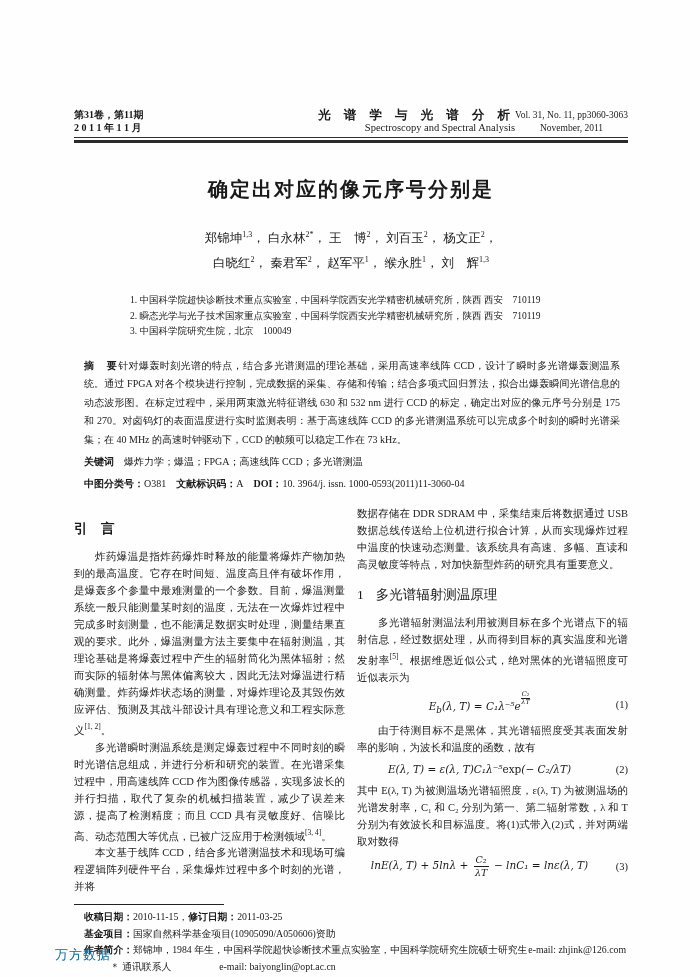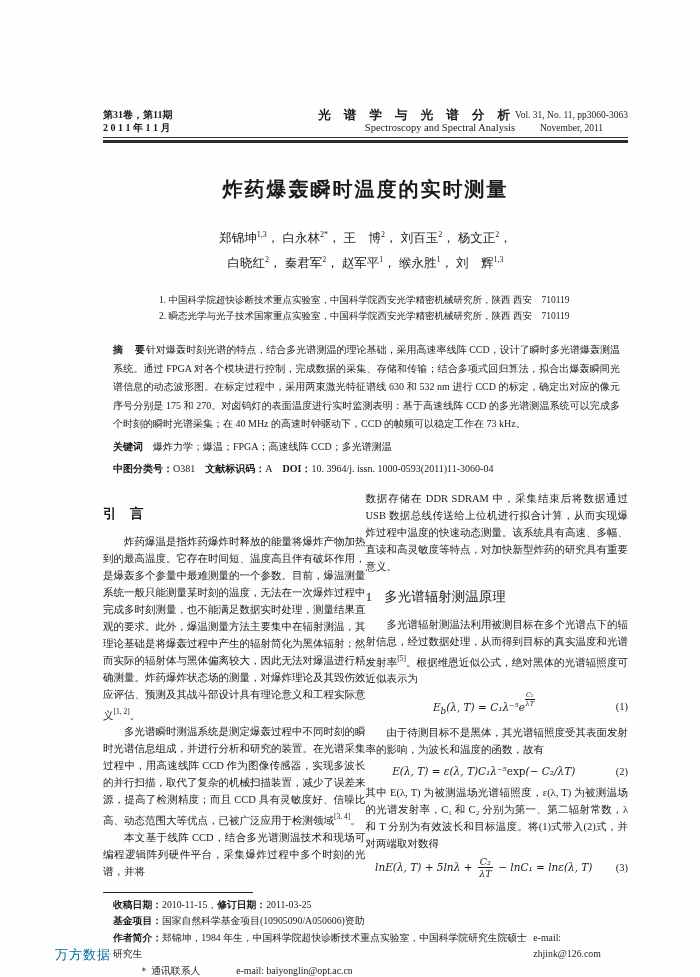--- a/index.html
+++ b/index.html
@@ -4,21 +4,21 @@
 <style>
   html,body{margin:0;padding:0;background:#ffffff;}
   .page{
     position:relative;
     width:700px;height:977px;
     background:#fefefe;
     color:#1a1a1a;
     font-family:"Liberation Serif","DejaVu Serif",serif;
     overflow:hidden;
     box-sizing:border-box;
-    padding:108px 72px 0 103px;
+    padding:108px 72px 0 74px;
   }
   
   .jheader{display:flex;align-items:flex-end;justify-content:space-between;}
   .jh-left{font-size:10px;line-height:12.5px;font-weight:bold;white-space:nowrap;}
   .jh-center{text-align:right;flex:1;}
   .jh-cn{font-size:12.5px;font-weight:bold;letter-spacing:5px;line-height:14px;}
   .jh-en{font-size:10.5px;line-height:12px;}
   .jh-right{font-size:9.5px;line-height:12.5px;text-align:center;white-space:nowrap;}
   .rule-double{margin-top:3px;height:2px;border-top:1px solid #2e2e2e;border-bottom:3px solid #2a2a2a;}
   
@@ -56,21 +56,21 @@
   .frac .num{display:block;border-bottom:0.8px solid #1a1a1a;padding:0 2px 1px 2px;}
   .frac .den{display:block;padding-top:1px;}
   
   .fnotes{margin-top:9px;font-size:9.8px;line-height:16.5px;}
   .fnrule{width:150px;border-top:1px solid #222;margin-bottom:4px;}
   .fnline{padding-left:10px;}
   .fnline b{font-weight:bold;}
   .fn3{display:flex;}
   .fn3 .fn-email{margin-left:auto;padding-right:2px;}
   .fn4{padding-left:36px;}
-  .fn4 .fn-email2{margin-left:36px;}
+  .fn4 .fn-email2{margin-left:48px;}
   
   .watermark{
     position:absolute;left:55px;top:946px;
     font-family:"Liberation Sans","DejaVu Sans",sans-serif;
     font-size:13px;color:#0369a1;letter-spacing:1px;
   }
 </style>
 </head>
 <body>
 
@@ -85,40 +85,41 @@
       <div class="jh-cn">光 谱 学 与 光 谱 分 析</div>
       <div class="jh-en">Spectroscopy and Spectral Analysis</div>
     </div>
     <div class="jh-right">
       <div>Vol. 31, No. 11, pp3060-3063</div>
       <div>November, 2011</div>
     </div>
   </header>
   <div class="rule-double"></div>
 
-  <h1 class="title">炸药爆轰瞬时温度的实时测量</h1>
+  <h1 class="title">确定出对应的像元序号分别是</h1>
 
   <div class="authors">
     <span><span>郑锦坤</span><sup>1,3</sup><span>，</span></span>
     <span><span>白永林</span><sup>2*</sup><span>，</span></span>
     <span><span>王　博</span><sup>2</sup><span>，</span></span>
     <span><span>刘百玉</span><sup>2</sup><span>，</span></span>
     <span><span>杨文正</span><sup>2</sup><span>，</span></span>
   </div>
   <div class="authors l2">
     <span><span>白晓红</span><sup>2</sup><span>，</span></span>
     <span><span>秦君军</span><sup>2</sup><span>，</span></span>
     <span><span>赵军平</span><sup>1</sup><span>，</span></span>
     <span><span>缑永胜</span><sup>1</sup><span>，</span></span>
     <span><span>刘　辉</span><sup>1,3</sup><span></span></span>
   </div>
 
   <div class="affils">
     <div>1. 中国科学院超快诊断技术重点实验室，中国科学院西安光学精密机械研究所，陕西 西安　710119</div>
     <div>2. 瞬态光学与光子技术国家重点实验室，中国科学院西安光学精密机械研究所，陕西 西安　710119</div>
+    <div>3. 中国科学院研究生院，北京　100049</div>
   </div>
 
   <p class="abstract"><b>摘　要</b><span>针对爆轰时刻光谱的特点，结合多光谱测温的理论基础，采用高速率线阵 CCD，设计了瞬时多光谱爆轰测温系统。通过 FPGA 对各个模块进行控制，完成数据的采集、存储和传输；结合多项式回归算法，拟合出爆轰瞬间光谱信息的动态波形图。在标定过程中，采用两束激光特征谱线 630 和 532 nm 进行 CCD 的标定，确定出对应的像元序号分别是 175 和 270。对卤钨灯的表面温度进行实时监测表明：基于高速线阵 CCD 的多光谱测温系统可以完成多个时刻的瞬时光谱采集；在 40 MHz 的高速时钟驱动下，CCD 的帧频可以稳定工作在 73 kHz。</span></p>
 
   <p class="kwline"><b class="kwlabel">关键词</b><span>爆炸力学；爆温；FPGA；高速线阵 CCD；多光谱测温</span></p>
 
   <p class="kwline"><b>中图分类号：</b><span>O381</span><b class="gap">文献标识码：</b><span>A</span><b class="gap">DOI：</b><span>10. 3964/j. issn. 1000-0593(2011)11-3060-04</span></p>
 
   <div class="cols">
 

